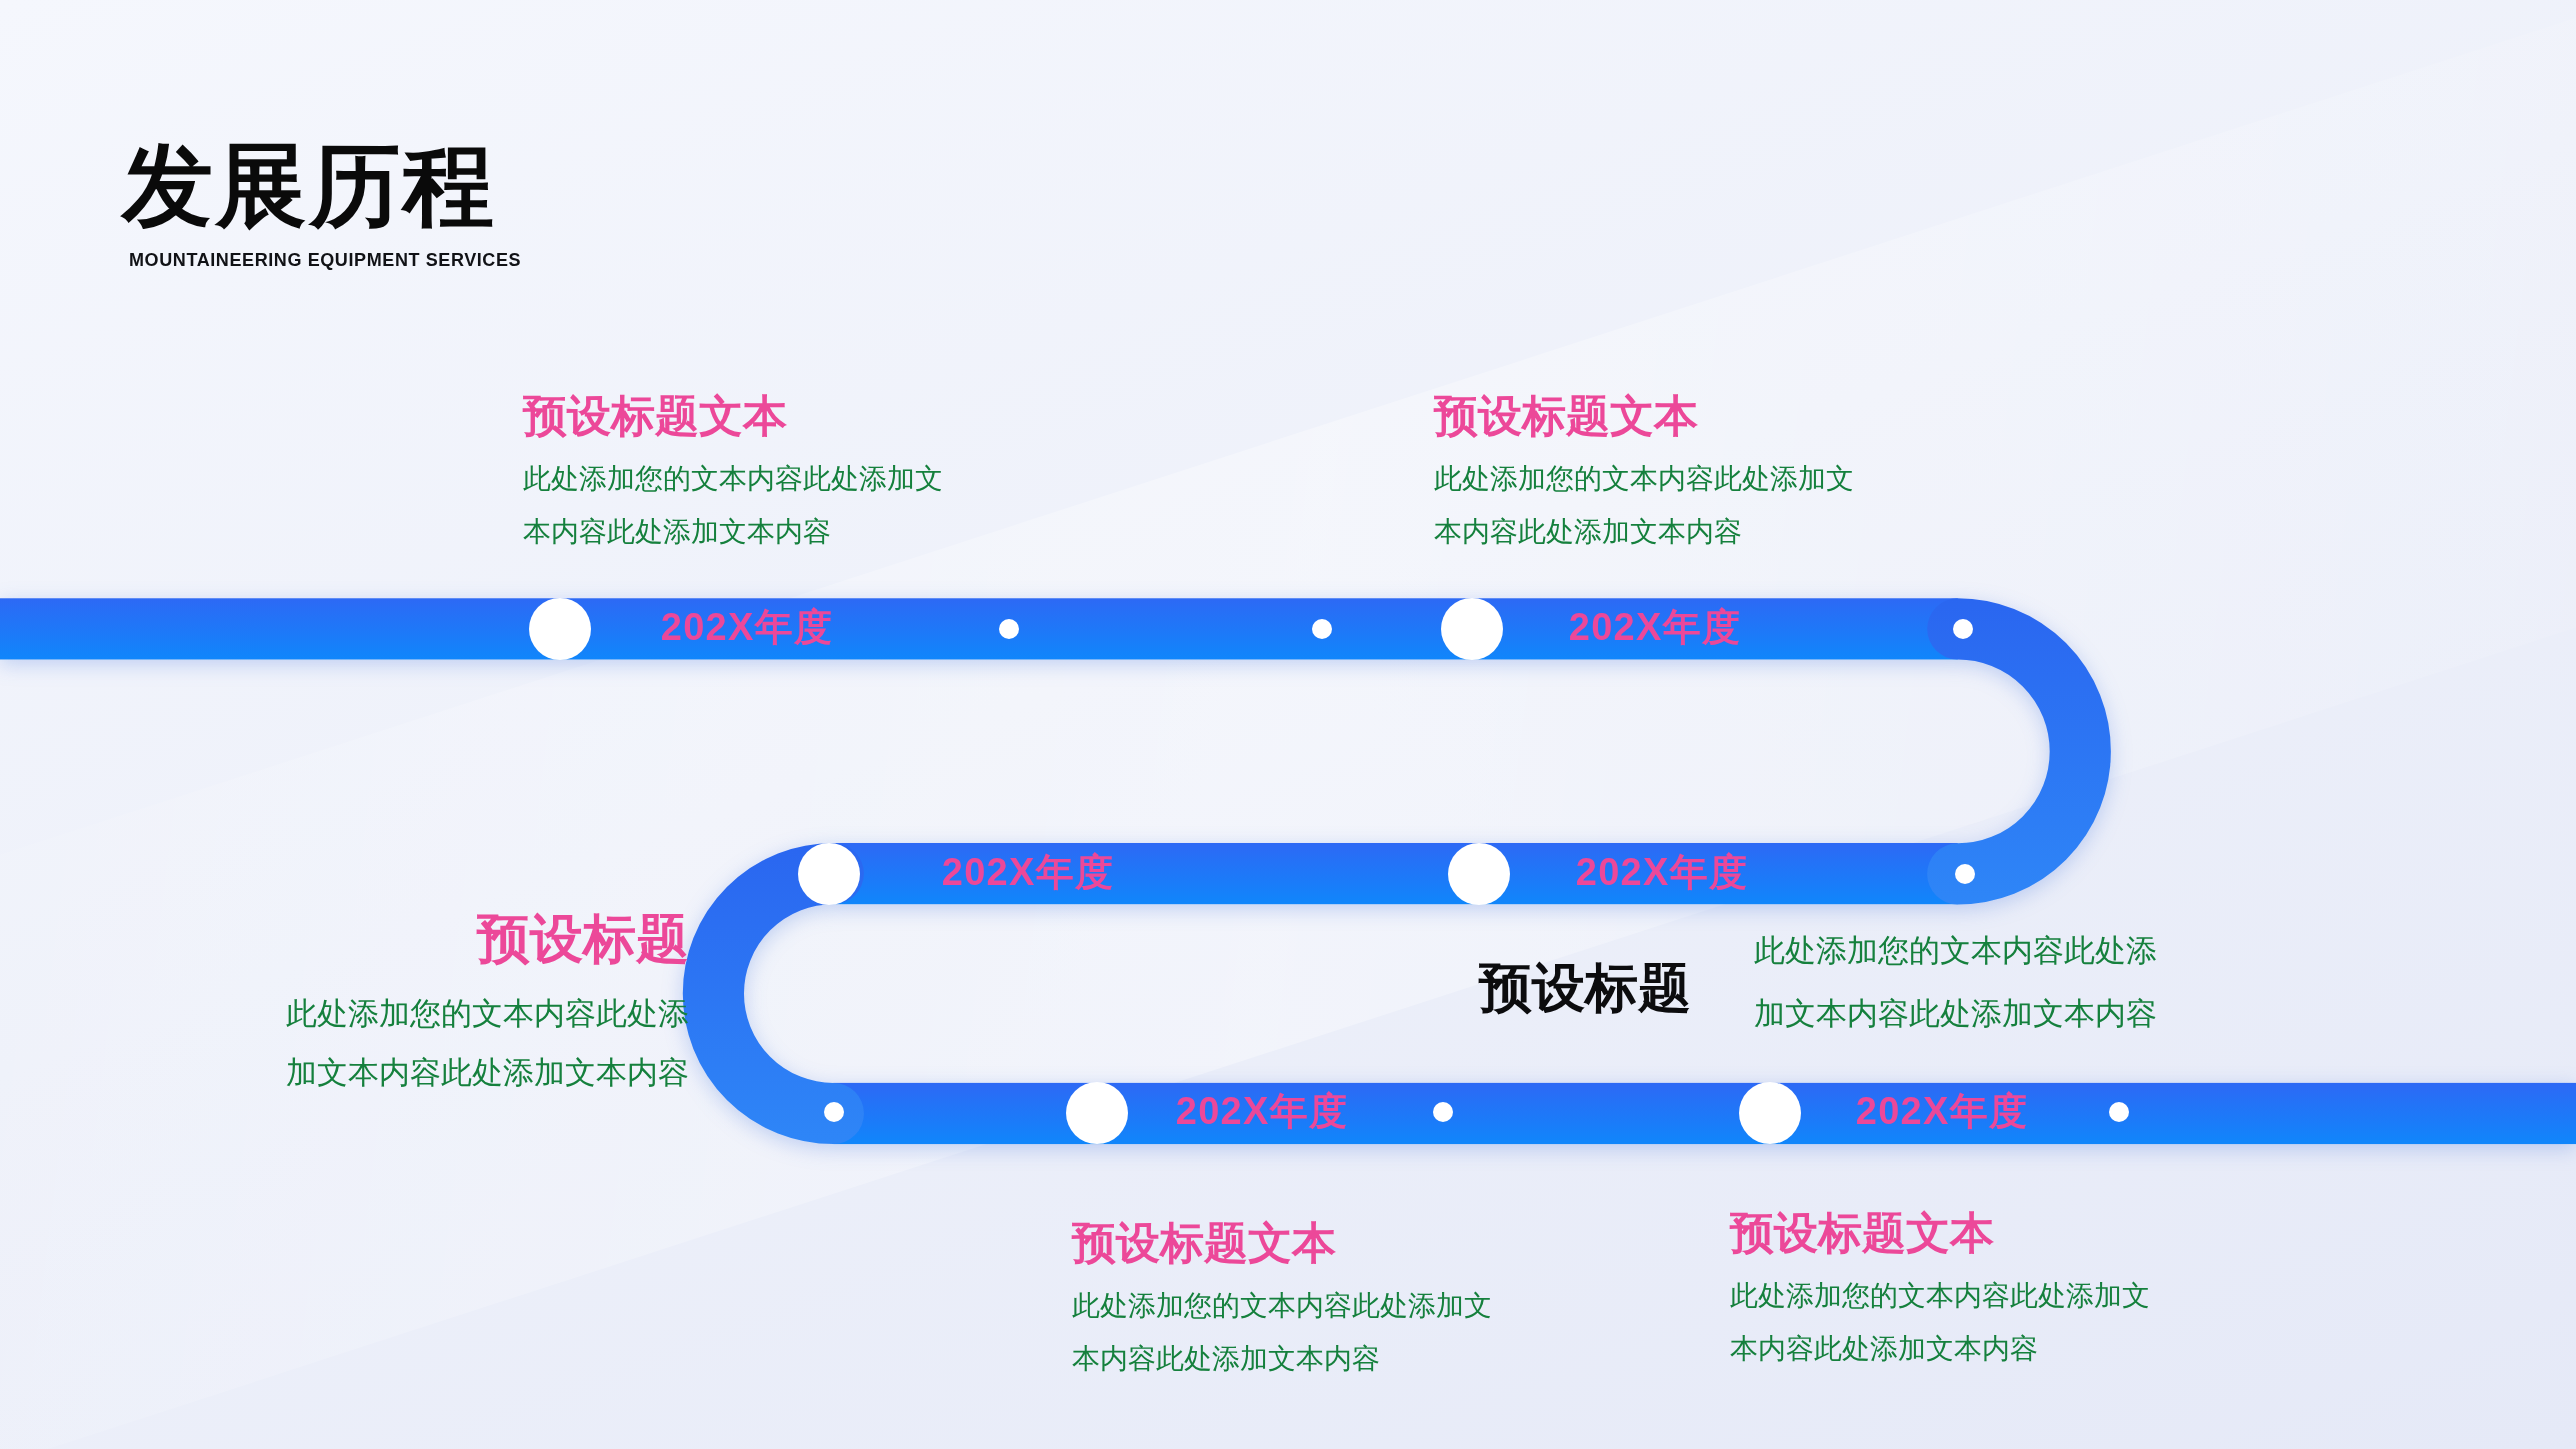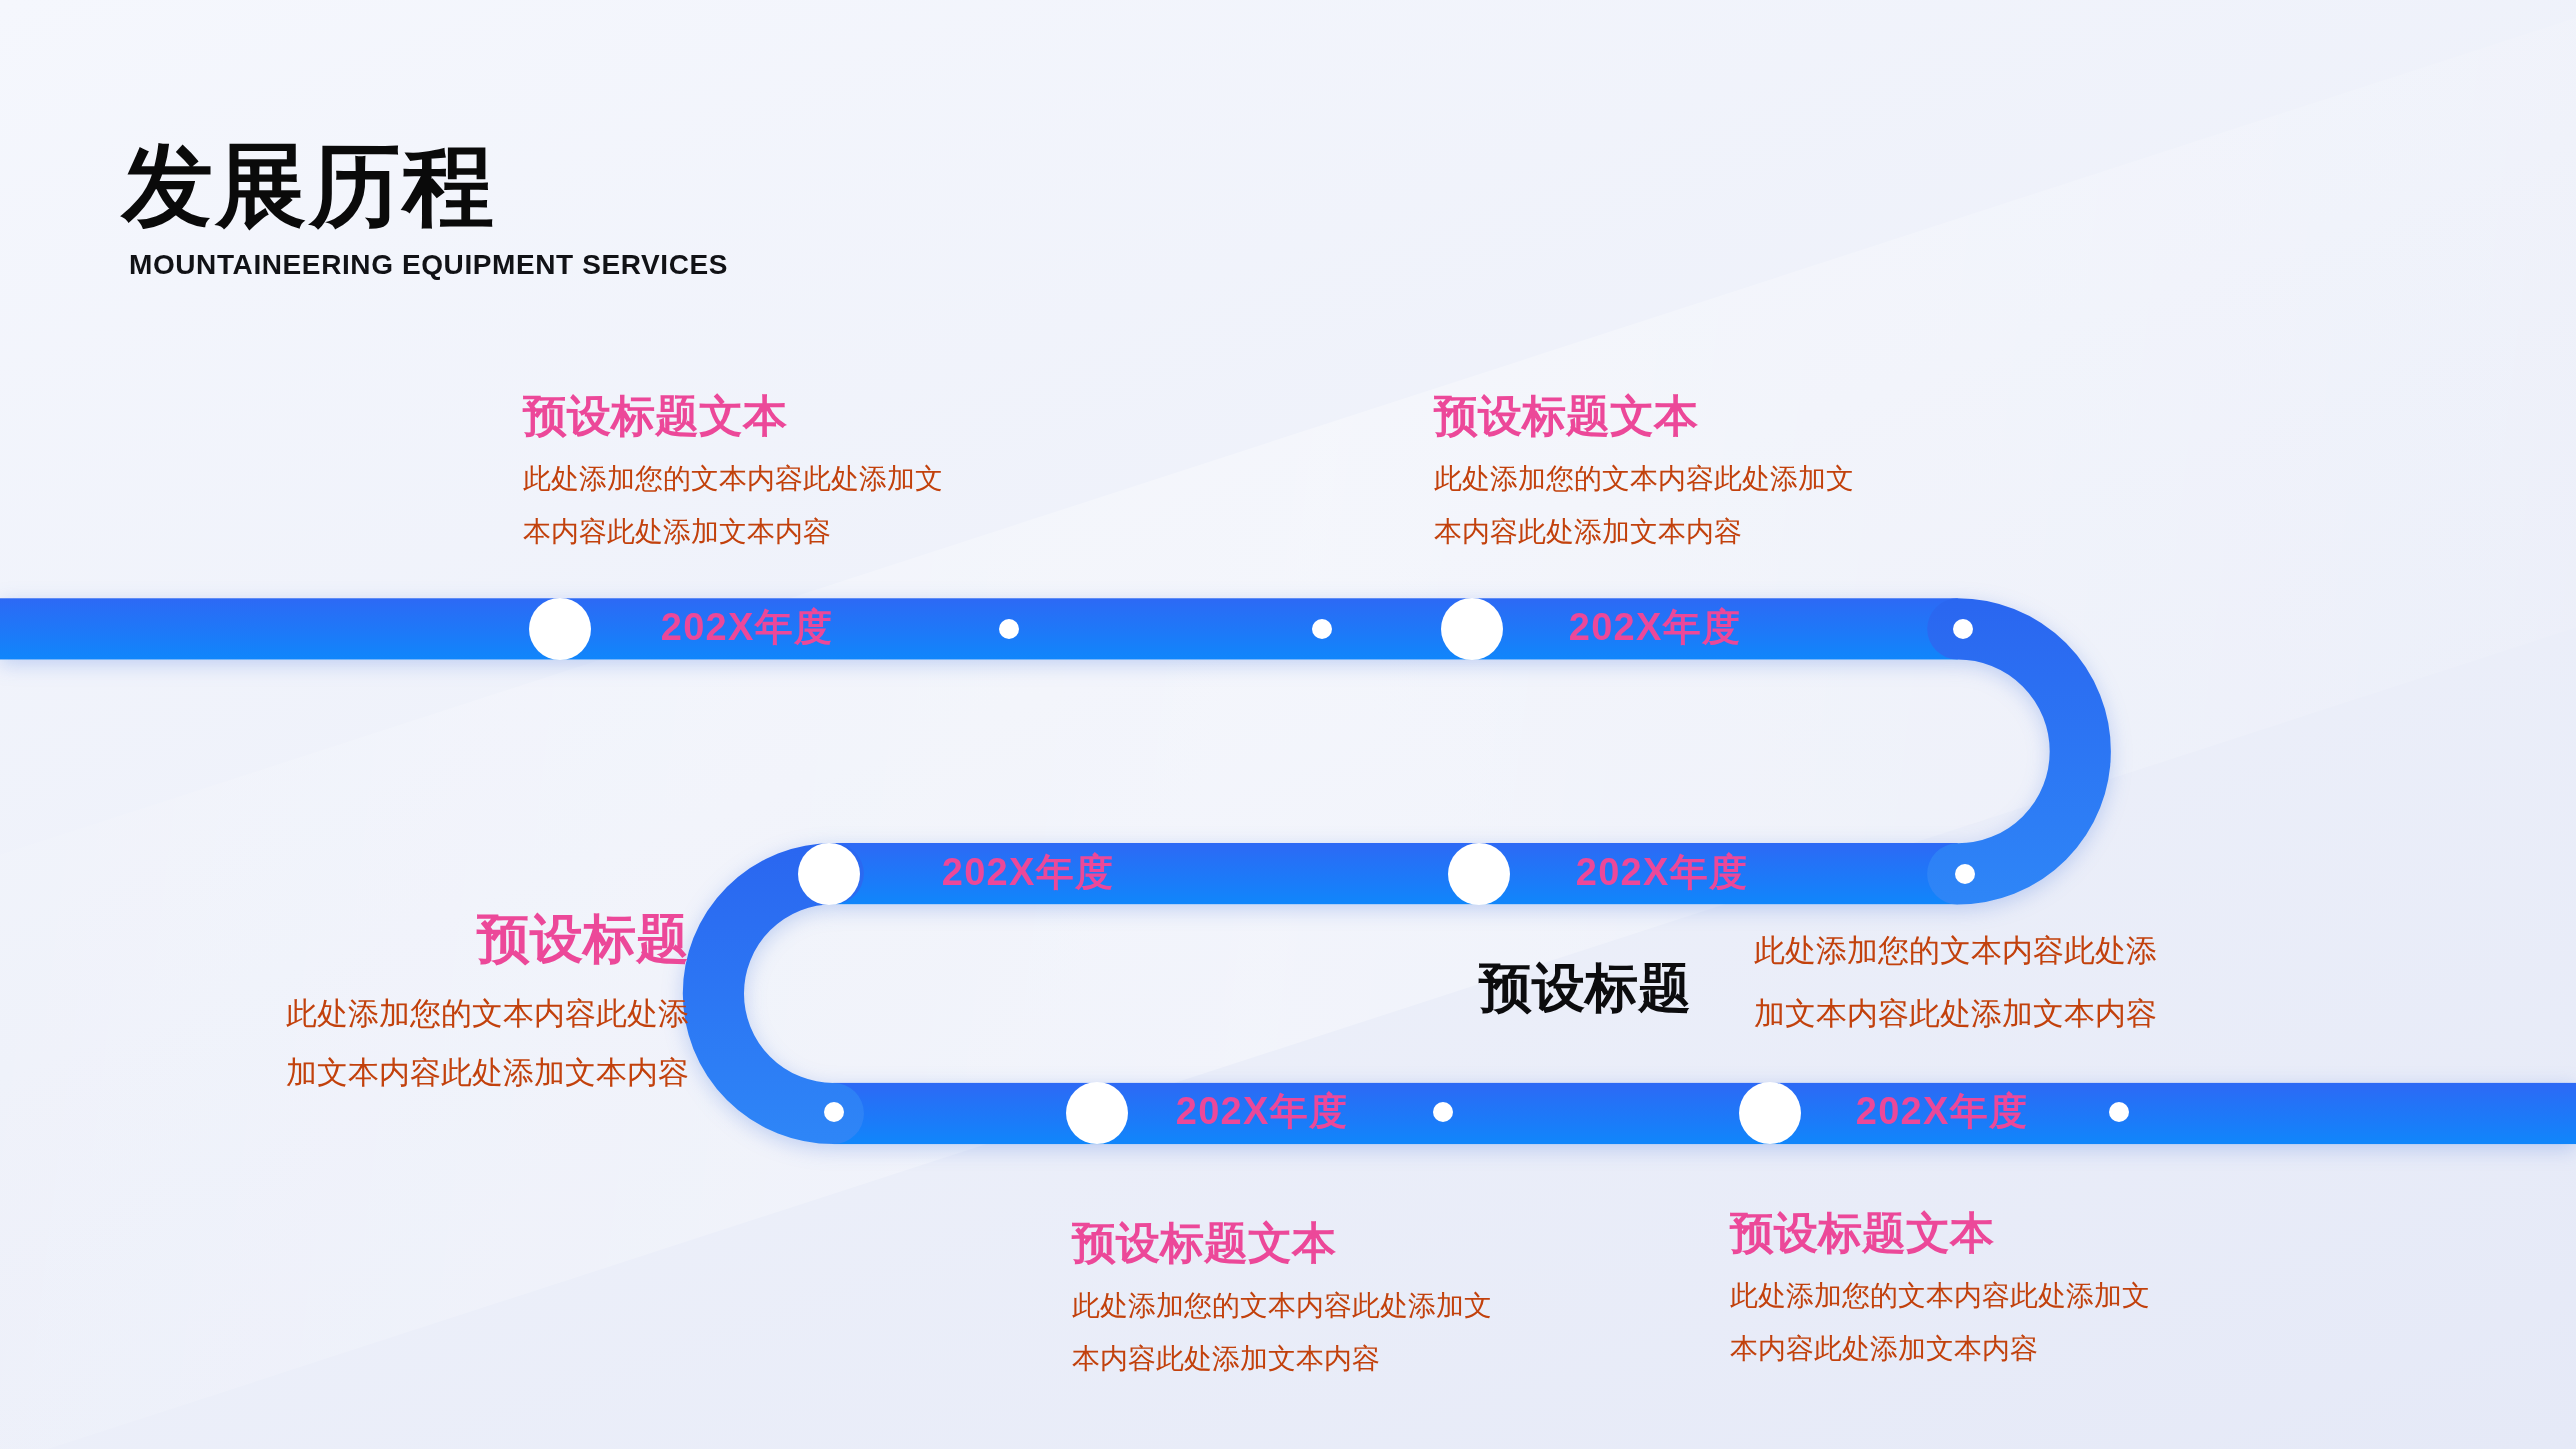--- a/index.html
+++ b/index.html
@@ -11,41 +11,41 @@
   .stage{position:absolute;inset:0;width:2576px;height:1062px;}
 
   
   .sheen{position:absolute;width:3349px;height:580px;left:-386px;top:451px;
     background:linear-gradient(115deg,rgba(255,255,255,0) 0%,rgba(255,255,255,.35) 50%,rgba(255,255,255,0) 100%);
     transform:rotate(-18deg);pointer-events:none;}
 
   
   .page-title{position:absolute;left:122px;top:140px;font-size:91px;line-height:1;
     font-weight:bold;color:#0a0a0a;letter-spacing:2.6px;}
-  .page-subtitle{position:absolute;left:129px;top:251px;font-size:28px;line-height:1;
+  .page-subtitle{position:absolute;left:129px;top:251px;font-size:18px;line-height:1;
     font-weight:bold;color:#111216;letter-spacing:0.6px;}
 
   
   .snake-svg{position:absolute;left:0;top:0;
     filter:drop-shadow(0px 5.2px 10.3px rgba(45,100,220,0.25));}
 
   
   .node{position:absolute;width:62px;height:62px;border-radius:50%;
     background:#ffffff;transform:translate(-50%,-50%);}
   .dot{position:absolute;width:20px;height:20px;border-radius:50%;
     background:#ffffff;transform:translate(-50%,-50%);}
 
   
   .year-label{position:absolute;transform:translate(-50%,-52%);
     font-size:38px;font-weight:bold;color:#ec4899;letter-spacing:1.3px;white-space:nowrap;}
 
   
   .block{position:absolute;}
   .b-title{font-size:44px;line-height:1;font-weight:bold;color:#ec4899;white-space:nowrap;}
-  .b-line{font-size:28px;line-height:1;color:#c2410c;white-space:nowrap;}
+  .b-line{font-size:28px;line-height:1;color:#15803d;white-space:nowrap;}
   .block-std .b-line1{margin-top:27px;}
   .block-std .b-line2{margin-top:24.5px;}
 
   
   .block-mid-left{left:161px;top:912px;width:528px;text-align:right;}
   .block-mid-left .b-title{font-size:53px;}
   .block-mid-left .b-line{font-size:31px;}
   .block-mid-left .b-line1{margin-top:33px;}
   .block-mid-left .b-line2{margin-top:28px;}
 

